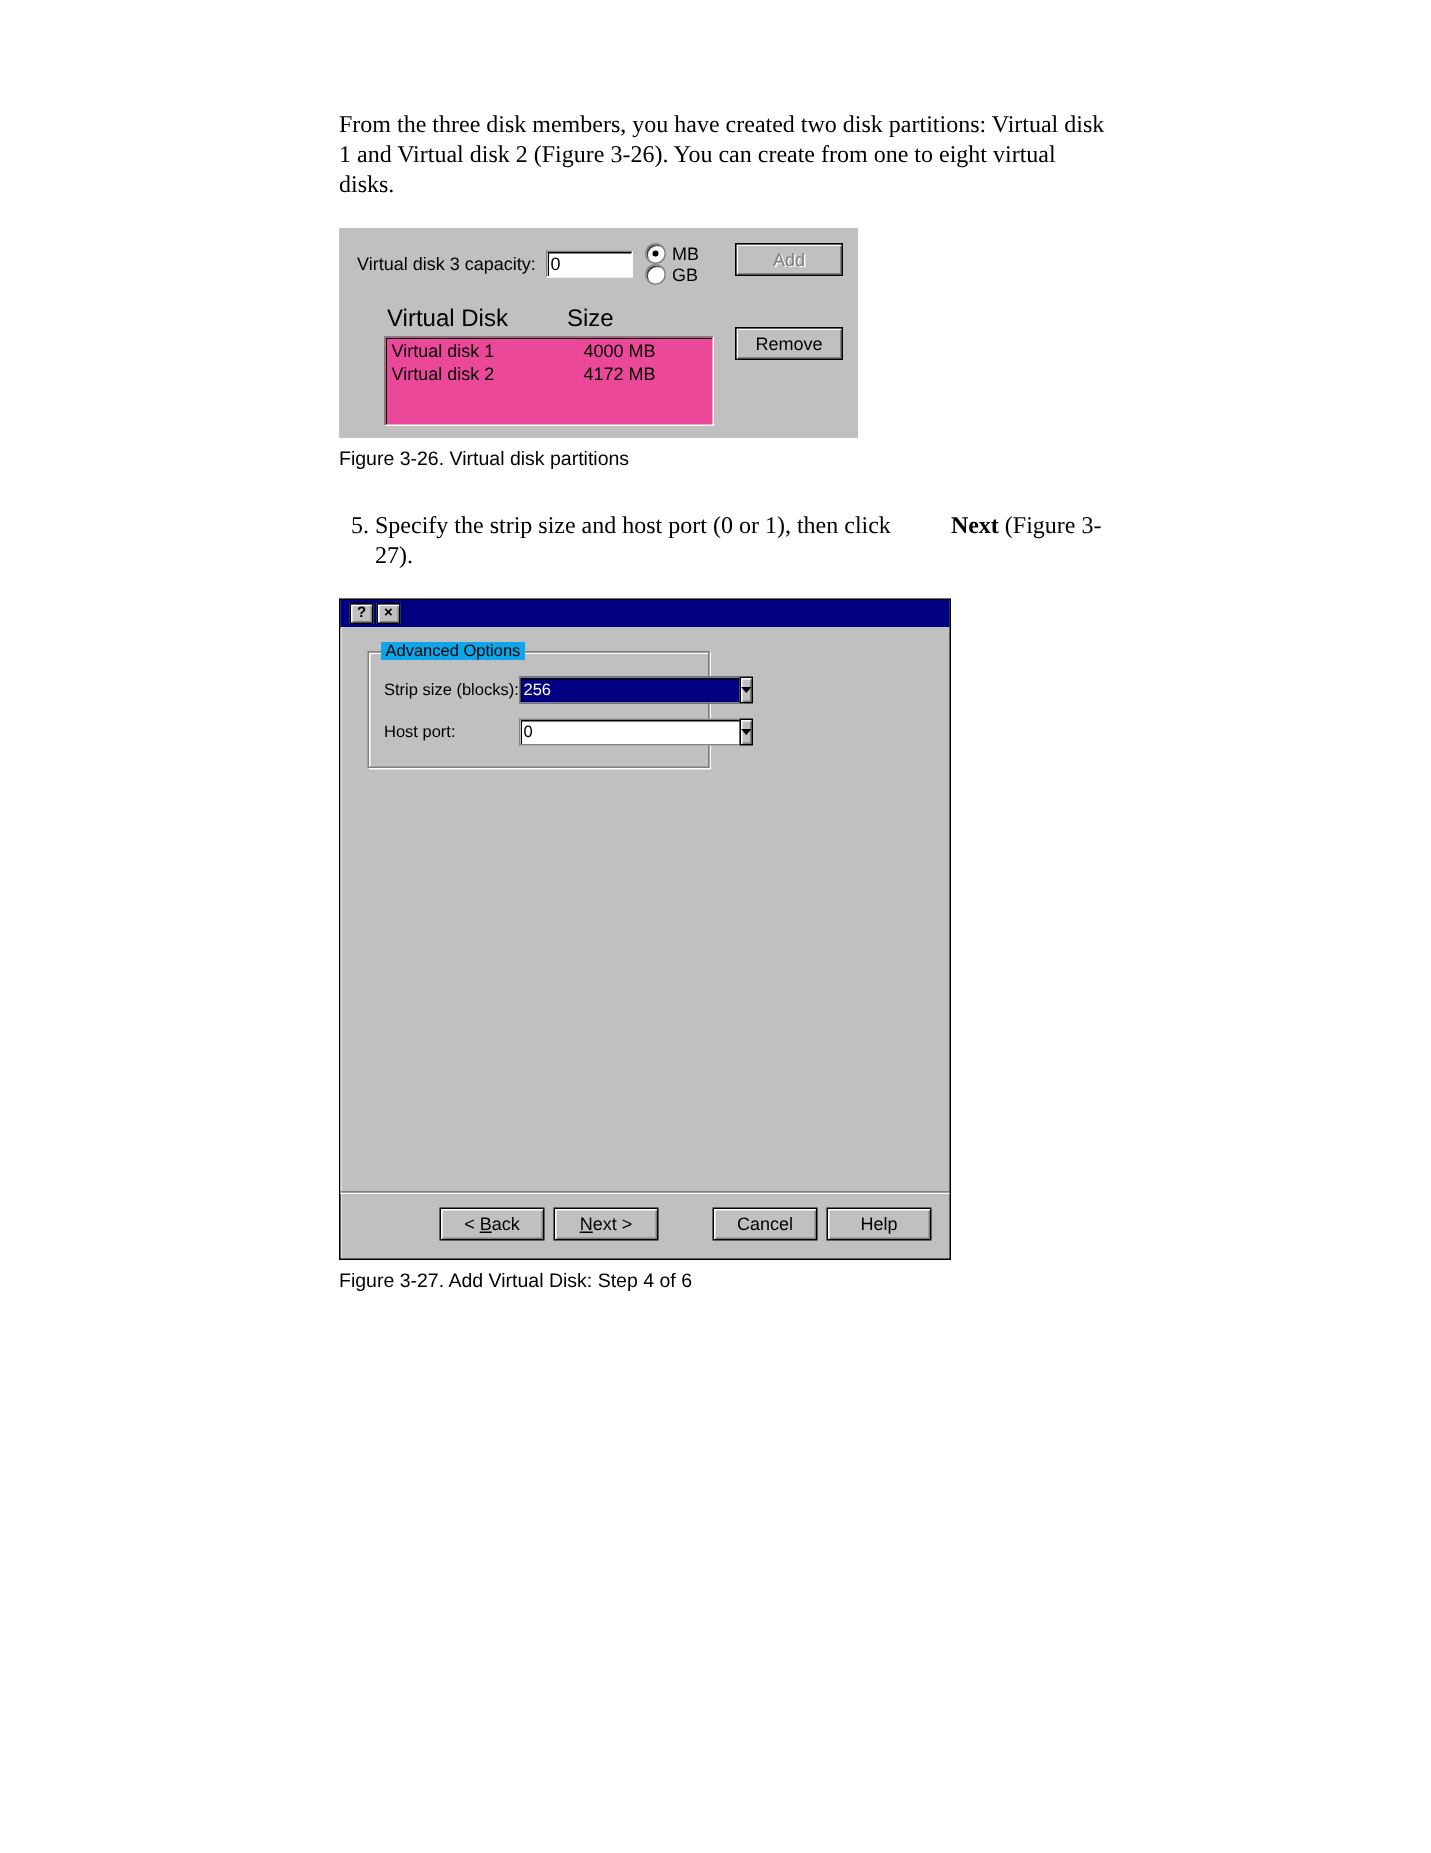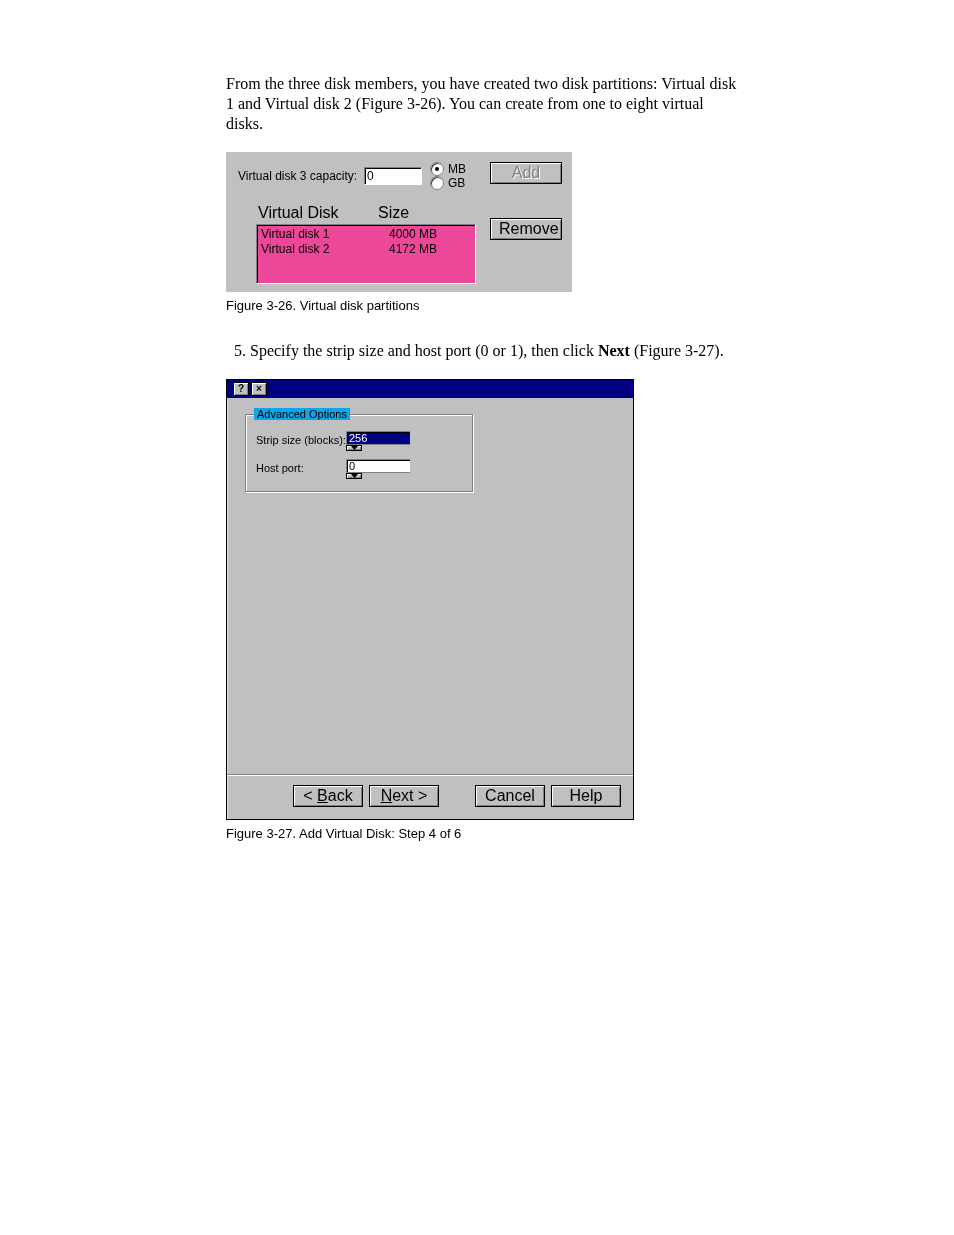--- a/index.html
+++ b/index.html
@@ -36,21 +36,21 @@
     font-size: 13px;
     margin-top: 6px;
   }
   ol.steps {
     margin: 28px 0 18px 0;
     padding-left: 24px;
   }
   ol.steps li {
     line-height: 1.25;
   }
-  .bold { font-weight: bold; }
+  .bold { font-weight: bold; margin-left: 36px; }
 
   
   .panel326 {
     width: 346px;
     background: #c0c0c0;
     font-family: "MS Sans Serif", Tahoma, Arial, sans-serif;
     font-size: 12px;
     padding: 10px 10px 8px 12px;
     position: relative;
     box-sizing: border-box;
@@ -102,21 +102,21 @@
   .winbtn {
     display: inline-block;
     min-width: 70px;
     height: 22px;
     line-height: 20px;
     text-align: center;
     background: #c0c0c0;
     border: 1px solid #000;
     box-shadow: inset 1px 1px 0 #fff, inset -1px -1px 0 #808080;
     font-family: inherit;
-    font-size: 16px;
+    font-size: 12px;
     color: #000;
     padding: 0 8px;
     box-sizing: border-box;
   }
   .winbtn.disabled { color: #808080; text-shadow: 1px 1px 0 #fff; }
   .btn-add326 { position: absolute; right: 10px; top: 10px; width: 72px; }
   .btn-remove326 { position: absolute; right: 10px; top: 66px; width: 72px; }
 
   .hdr326 {
     display: flex;
@@ -206,21 +206,20 @@
   .gb-row {
     display: flex;
     align-items: center;
     margin-bottom: 10px;
   }
   .gb-row .gb-label { width: 90px; }
   .combo {
     display: flex;
     width: 64px;
     height: 18px;
-    flex-direction: column;
   }
   .combo-input {
     flex: 1;
     background: #fff;
     border: 1px solid #808080;
     border-right: none;
     box-shadow: inset 1px 1px 0 #000;
     font-family: inherit;
     font-size: 11px;
     padding: 0 2px;

